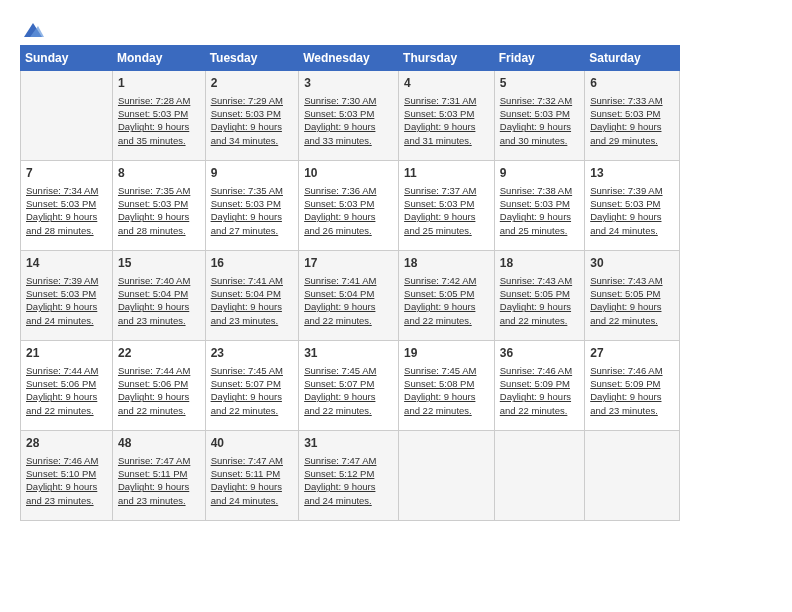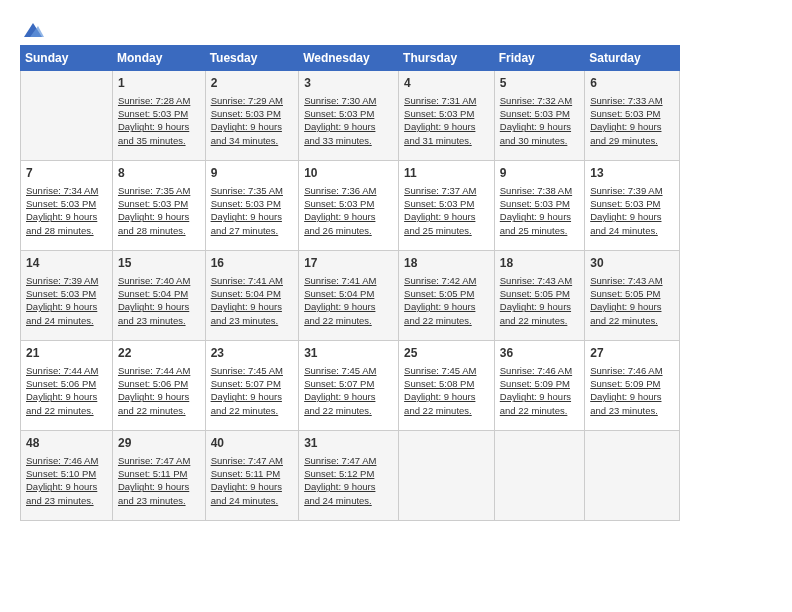--- a/index.html
+++ b/index.html
@@ -215,39 +215,39 @@
           </td>
           <td>
             <span class="day-number">23</span>
             <div class="day-info">Sunrise: 7:45 AM<br>Sunset: 5:07 PM<br>Daylight: 9 hours<br>and 22 minutes.</div>
           </td>
           <td>
             <span class="day-number">31</span>
             <div class="day-info">Sunrise: 7:45 AM<br>Sunset: 5:07 PM<br>Daylight: 9 hours<br>and 22 minutes.</div>
           </td>
           <td>
-            <span class="day-number">25</span>
+            <span class="day-number">19</span>
             <div class="day-info">Sunrise: 7:45 AM<br>Sunset: 5:08 PM<br>Daylight: 9 hours<br>and 22 minutes.</div>
           </td>
           <td>
             <span class="day-number">36</span>
             <div class="day-info">Sunrise: 7:46 AM<br>Sunset: 5:09 PM<br>Daylight: 9 hours<br>and 22 minutes.</div>
           </td>
           <td>
             <span class="day-number">27</span>
             <div class="day-info">Sunrise: 7:46 AM<br>Sunset: 5:09 PM<br>Daylight: 9 hours<br>and 23 minutes.</div>
           </td>
         </tr>
         <tr>
           <td>
+            <span class="day-number">28</span>
+            <div class="day-info">Sunrise: 7:46 AM<br>Sunset: 5:10 PM<br>Daylight: 9 hours<br>and 23 minutes.</div>
+          </td>
+          <td>
             <span class="day-number">48</span>
-            <div class="day-info">Sunrise: 7:46 AM<br>Sunset: 5:10 PM<br>Daylight: 9 hours<br>and 23 minutes.</div>
-          </td>
-          <td>
-            <span class="day-number">29</span>
             <div class="day-info">Sunrise: 7:47 AM<br>Sunset: 5:11 PM<br>Daylight: 9 hours<br>and 23 minutes.</div>
           </td>
           <td>
             <span class="day-number">40</span>
             <div class="day-info">Sunrise: 7:47 AM<br>Sunset: 5:11 PM<br>Daylight: 9 hours<br>and 24 minutes.</div>
           </td>
           <td>
             <span class="day-number">31</span>
             <div class="day-info">Sunrise: 7:47 AM<br>Sunset: 5:12 PM<br>Daylight: 9 hours<br>and 24 minutes.</div>
           </td>

